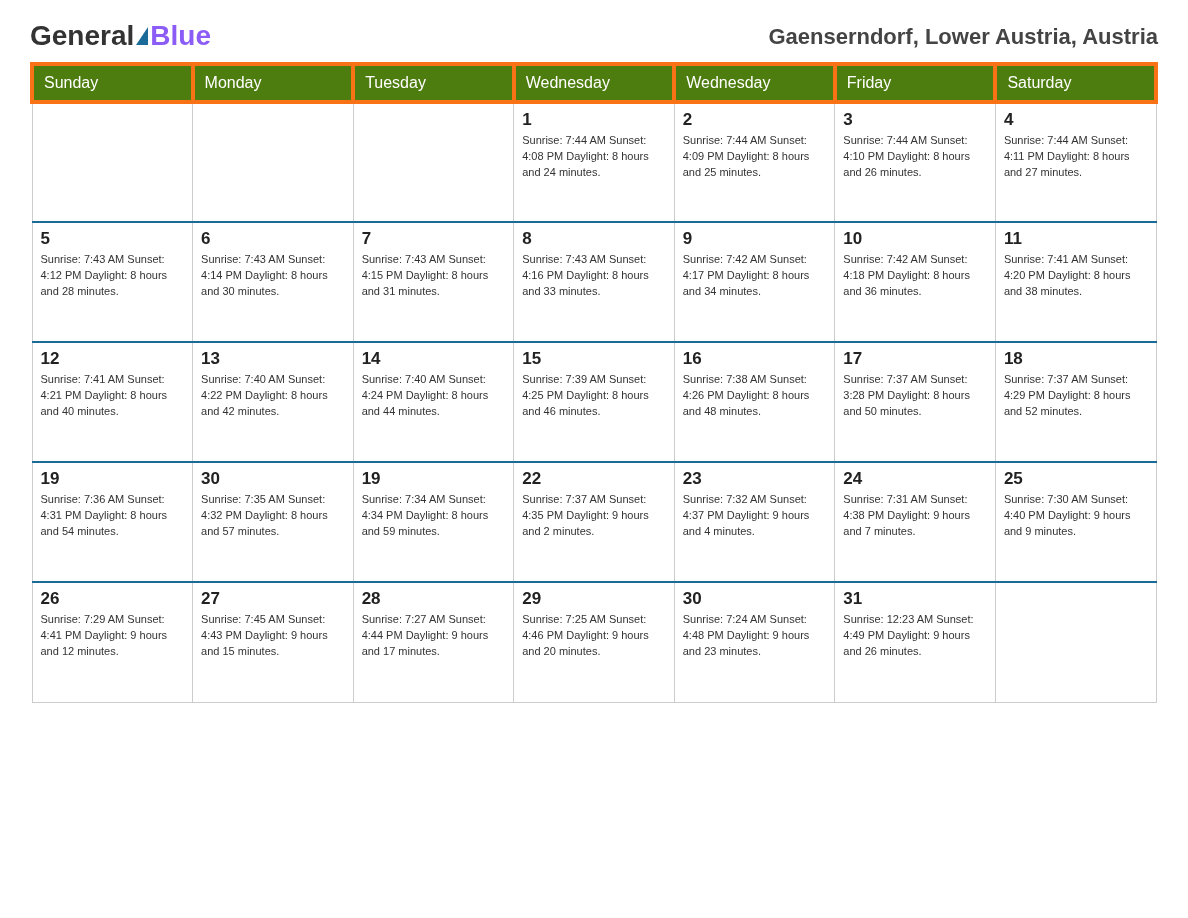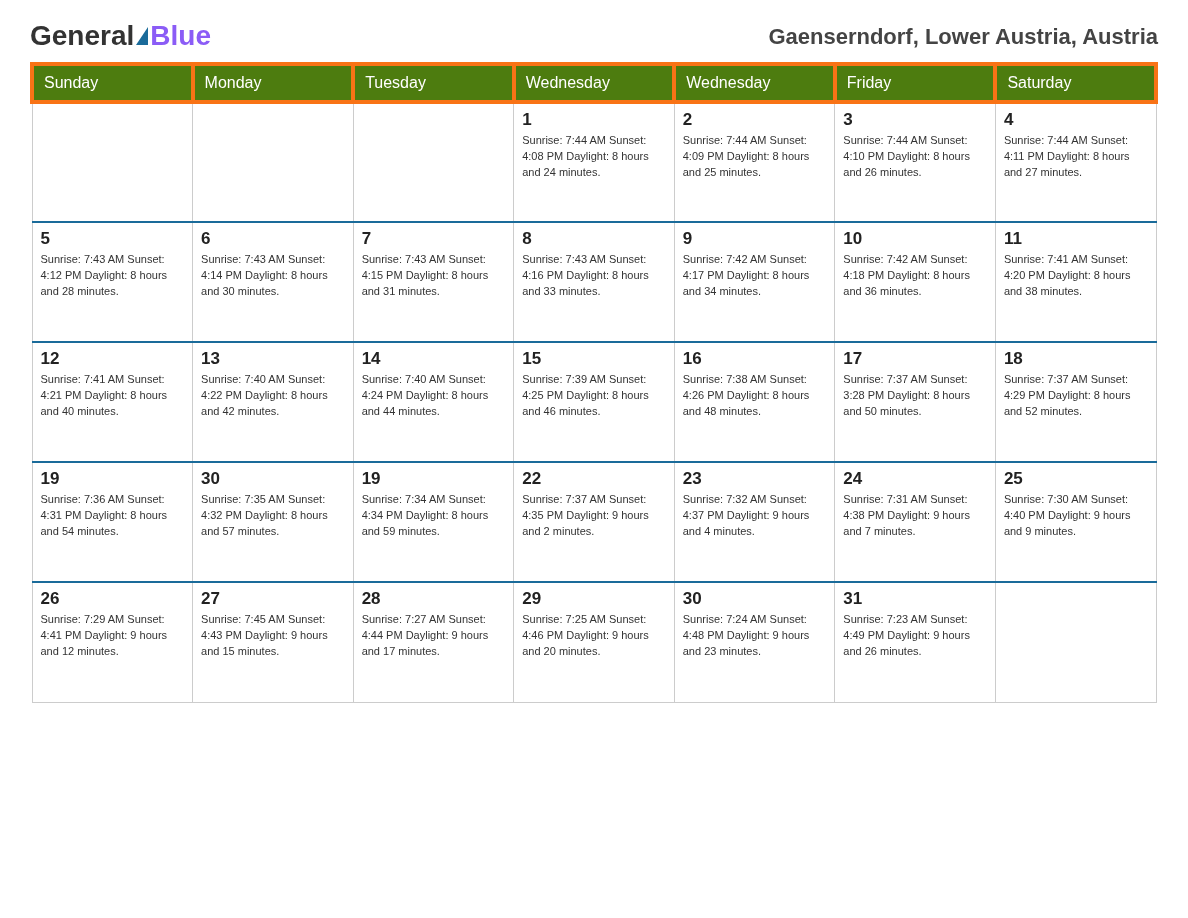--- a/index.html
+++ b/index.html
@@ -349,21 +349,21 @@
         </td>
         <td>
           <span class="day-number">30</span>
           <div class="day-info">Sunrise: 7:24 AM
 Sunset: 4:48 PM
 Daylight: 9 hours
 and 23 minutes.</div>
         </td>
         <td>
           <span class="day-number">31</span>
-          <div class="day-info">Sunrise: 7:23 AM
+          <div class="day-info">Sunrise: 12:23 AM
 Sunset: 4:49 PM
 Daylight: 9 hours
 and 26 minutes.</div>
         </td>
         <td class="empty-cell"></td>
       </tr>
     </tbody>
 </table>
 
 </body></html>

